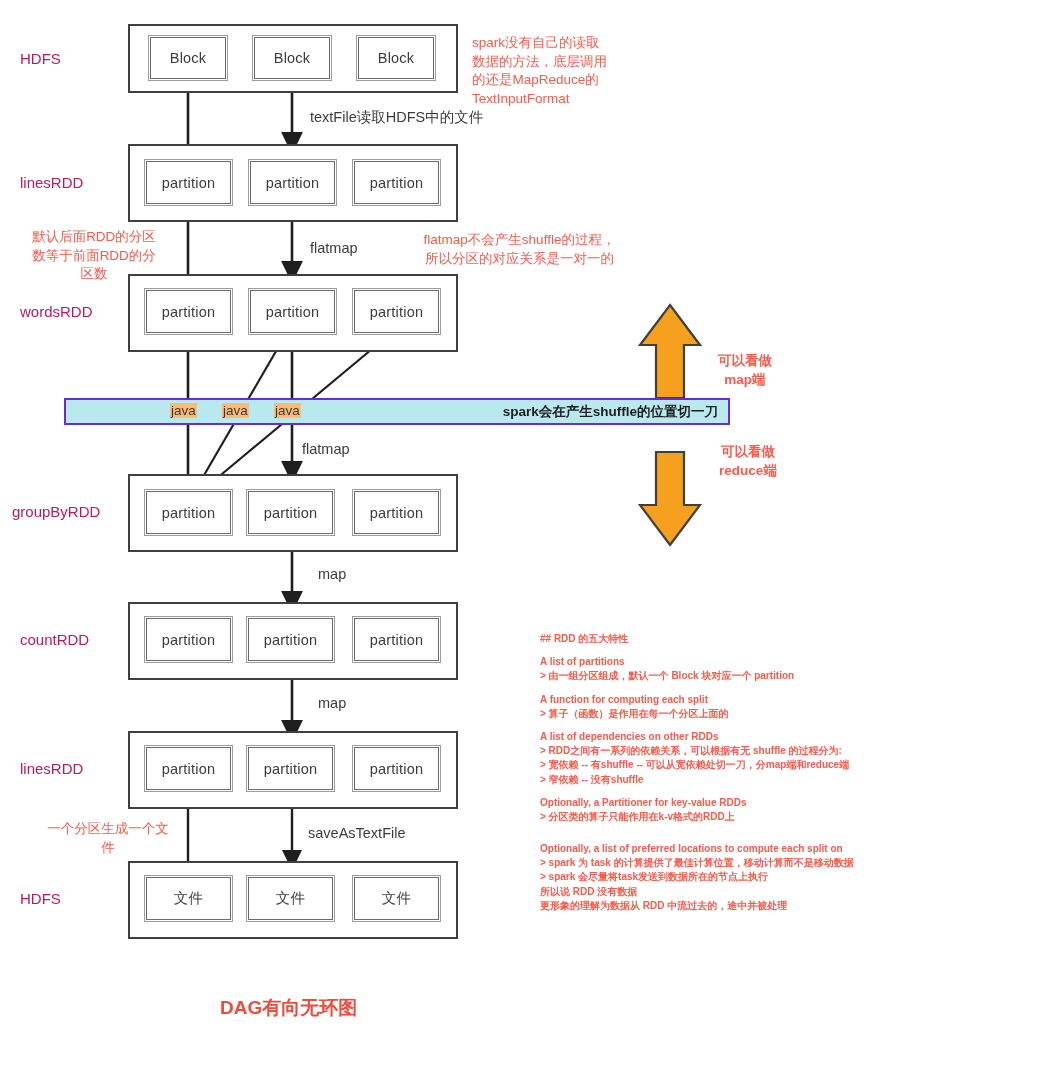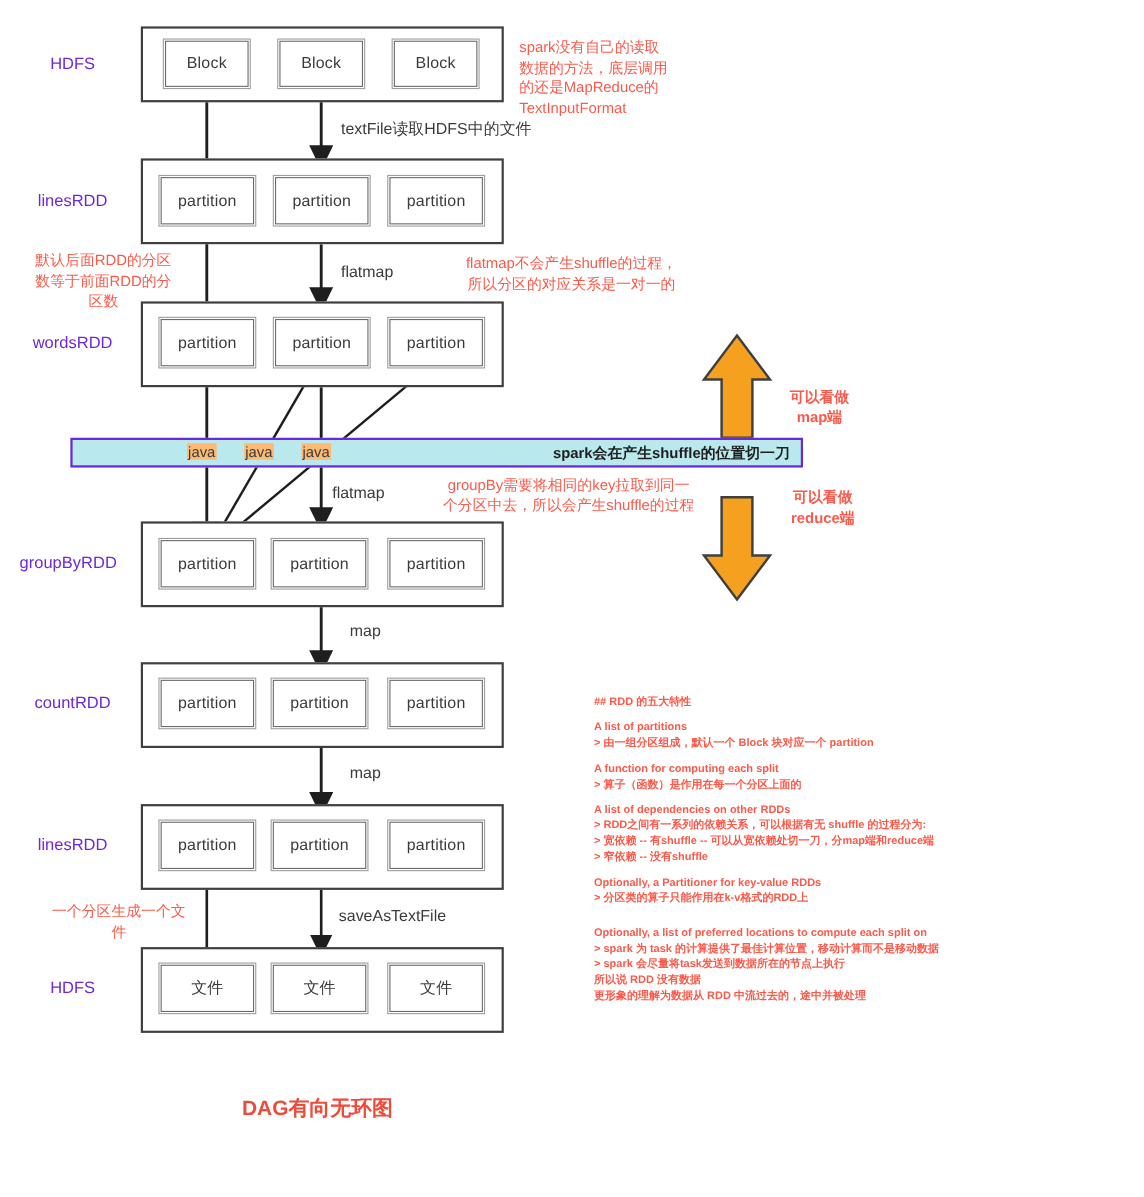--- a/index.html
+++ b/index.html
@@ -27,22 +27,22 @@
     outline-offset:1px;
     background:#ffffff;
     box-sizing:border-box;
     display:flex;align-items:center;justify-content:center;
     font-size:14.5px;color:#3b3b3b;
     letter-spacing:.2px;
   }
   
   .row-label{
     position:absolute;
-    font-size:15px;color:#6d28d9;
-    text-align:center;
+    font-size:15px;color:#be185d;
+    text-align:left;
     white-space:nowrap;
   }
   
   .op-label{
     position:absolute;
     font-size:14.5px;color:#3b3b3b;
     white-space:nowrap;
   }
   
   .ann{
@@ -184,22 +184,20 @@
 reduce端</div>
 
   <div id="shuffle-bar" style="left:64px;top:398px;width:666px;height:27px;">
     <span class="bar-text">spark会在产生shuffle的位置切一刀</span>
   </div>
   <div class="java-tag" style="left:170px;top:403px;">java</div>
   <div class="java-tag" style="left:222px;top:403px;">java</div>
   <div class="java-tag" style="left:274px;top:403px;">java</div>
 
   <div class="op-label" style="left:302px;top:441px;">flatmap</div>
-  <div class="ann center" style="left:372px;top:432px;width:290px;">groupBy需要将相同的key拉取到同一
-个分区中去，所以会产生shuffle的过程</div>
 
   <div class="row-label" style="left:12px;top:503px;width:100px;">groupByRDD</div>
   <div class="rdd-box" style="left:128px;top:474px;width:330px;height:78px;"></div>
   <div class="cell" style="left:146px;top:491px;width:85px;height:43px;">partition</div>
   <div class="cell" style="left:248px;top:491px;width:85px;height:43px;">partition</div>
   <div class="cell" style="left:354px;top:491px;width:85px;height:43px;">partition</div>
 
   <div class="op-label" style="left:318px;top:566px;">map</div>
 
   <div class="row-label" style="left:20px;top:631px;width:92px;">countRDD</div>

